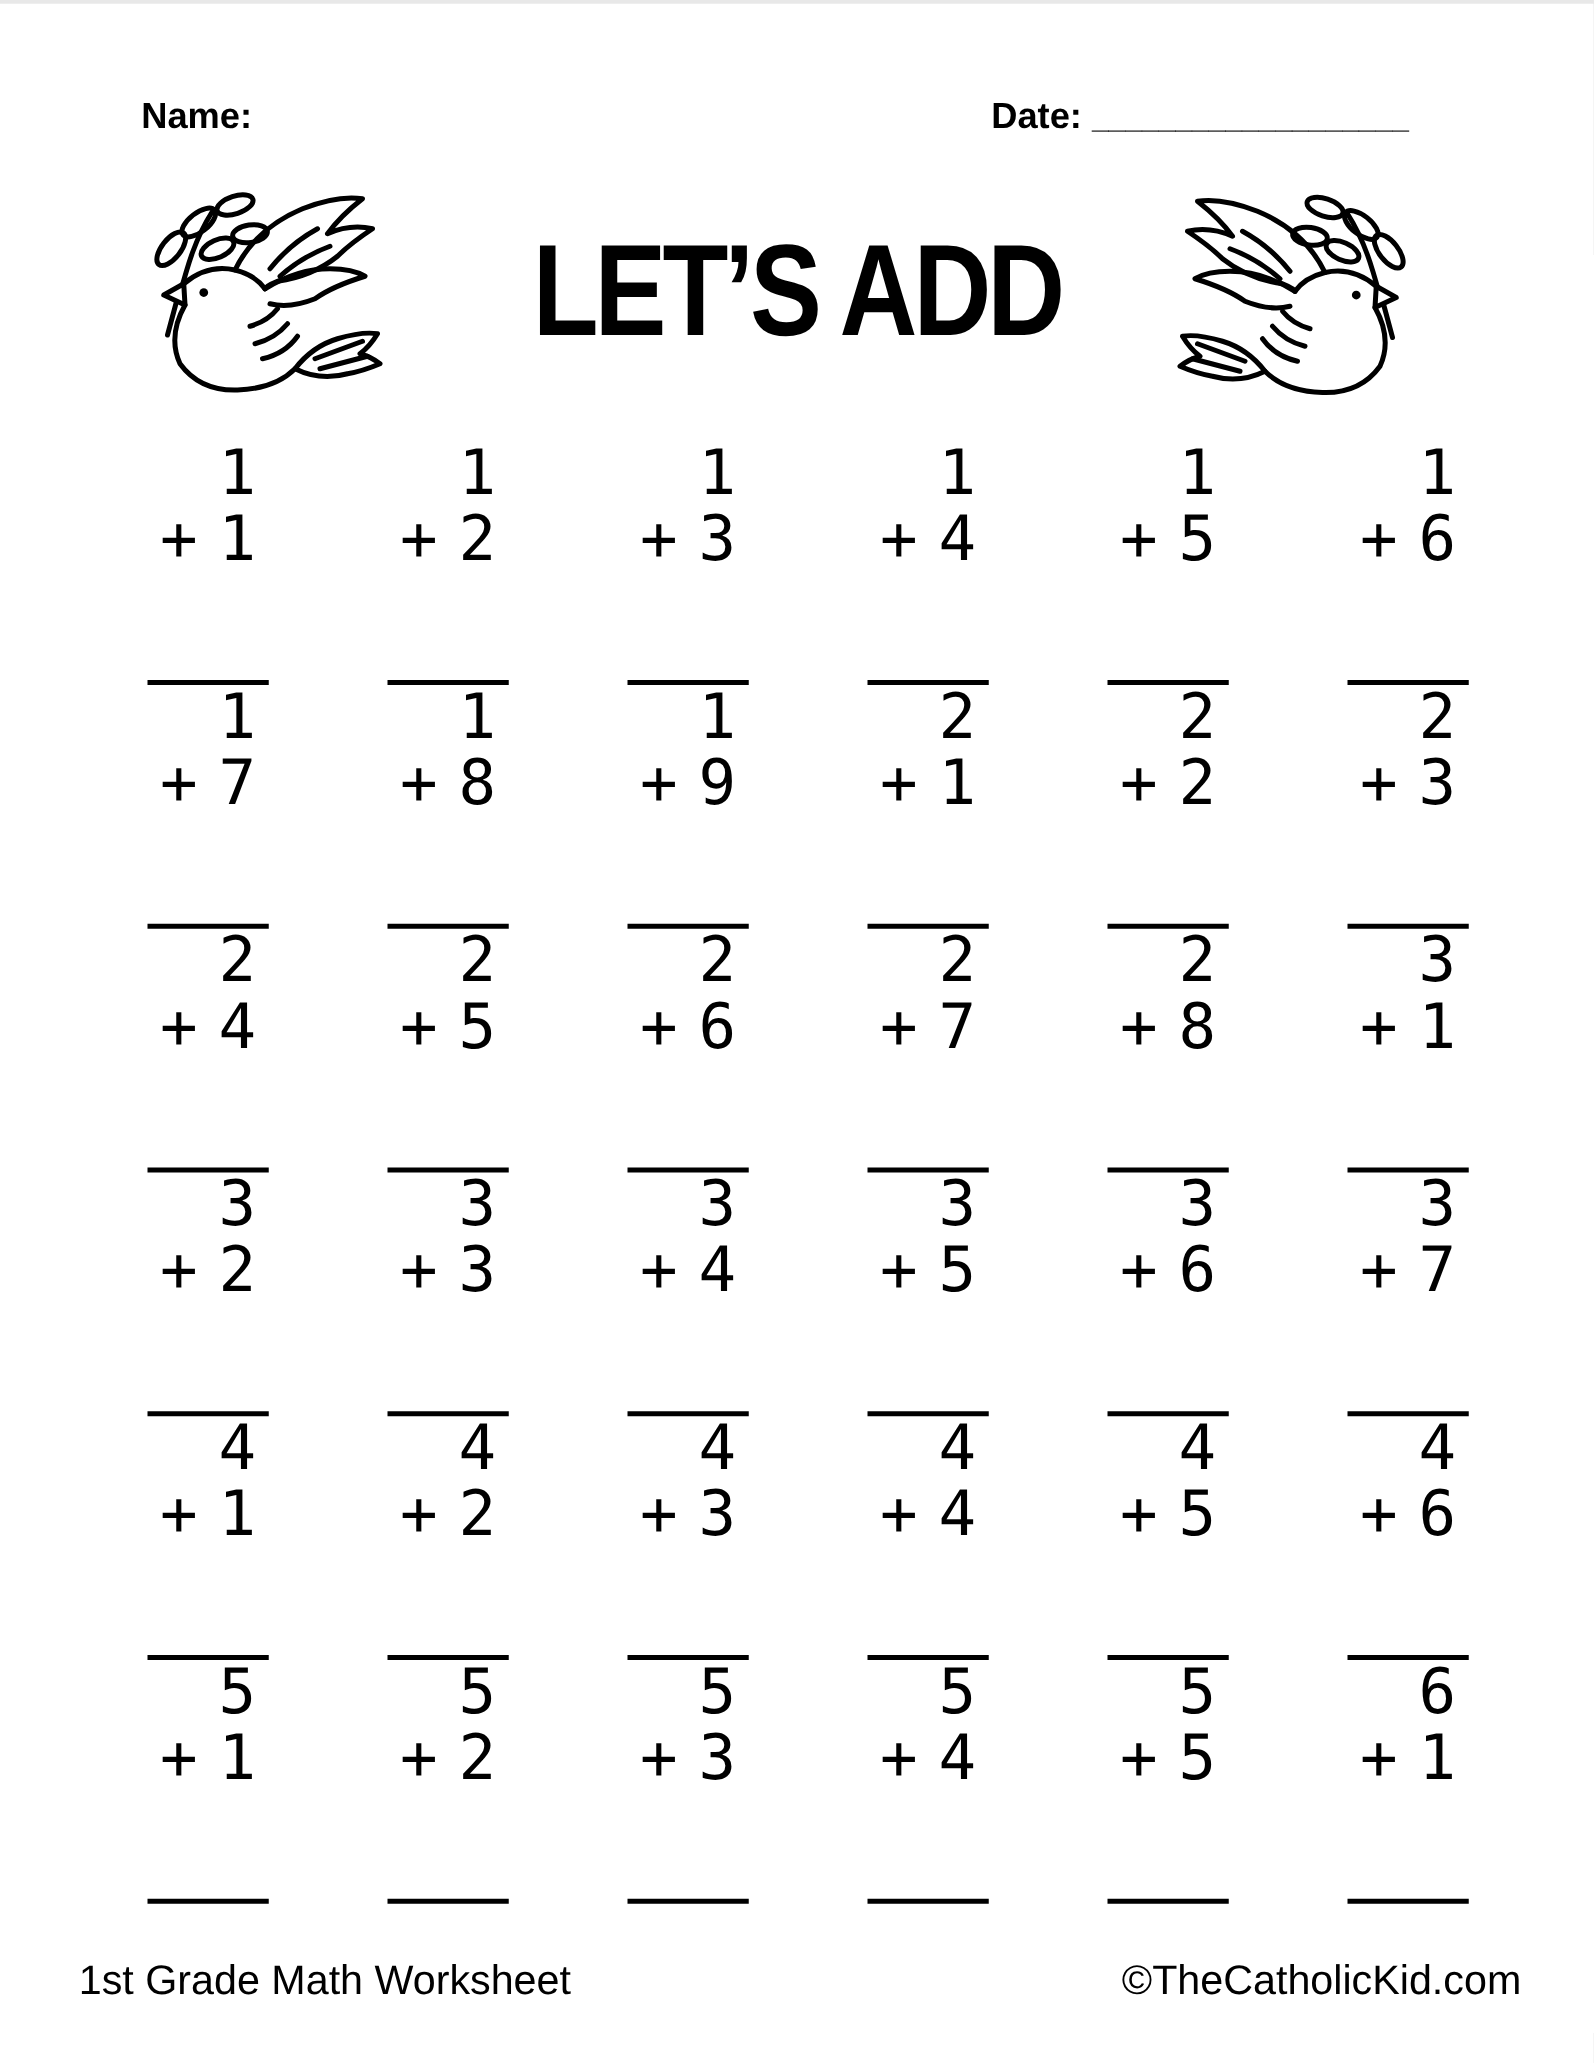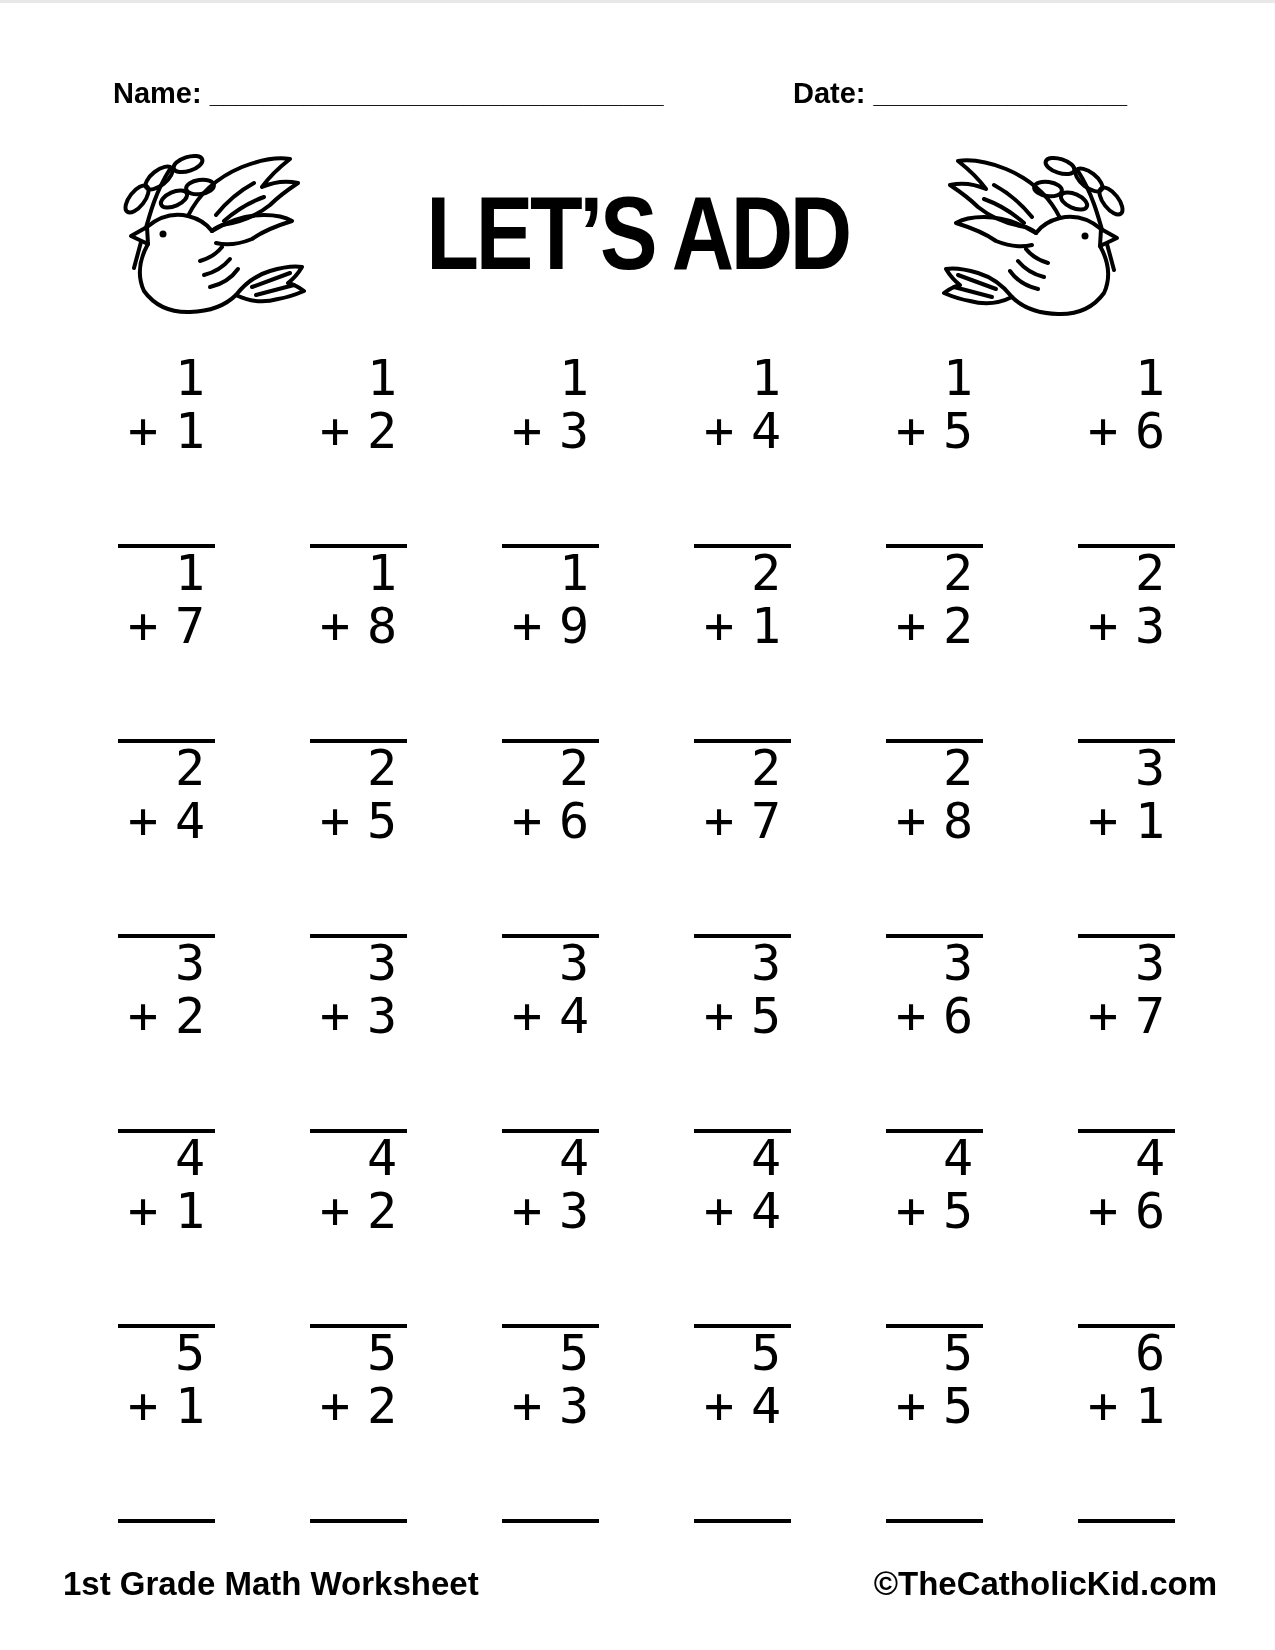--- a/index.html
+++ b/index.html
@@ -50,31 +50,30 @@
     font-size:50px;line-height:1.02;
     color:#000;
   }
   .ptop{text-align:right;padding-right:10px;}
   .pbot{display:flex;justify-content:space-between;padding-left:10px;padding-right:10px;margin-top:2px;}
 
   
   .footer{
     position:absolute;left:63px;right:58px;top:1562px;
     display:flex;justify-content:space-between;align-items:flex-end;
-    font-size:33px;font-weight:bold;
+    font-size:33px;font-weight:normal;
   }
 </style>
 </head>
 <body>
 
 <div class="page">
 
   <div class="hdr-field" id="name-field">
     <span class="lbl">Name:</span>
-    <span class="blank">__________________________________</span>
   </div>
   <div class="hdr-field" id="date-field">
     <span class="lbl">Date:</span>
     <span class="blank">___________________</span>
   </div>
 
   <div class="dove-box" id="dove-left">
     <svg viewBox="0 0 210 172" aria-hidden="true">
       <g fill="none" stroke="#000" stroke-width="4" stroke-linecap="round" stroke-linejoin="round">
         <path d="M40 86 C46 64 52 42 66 20"></path>

